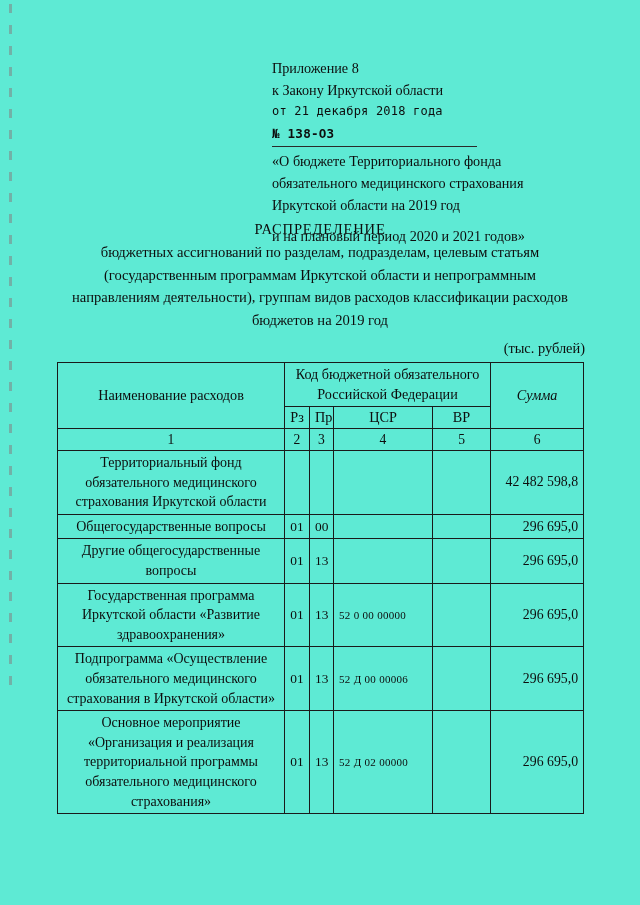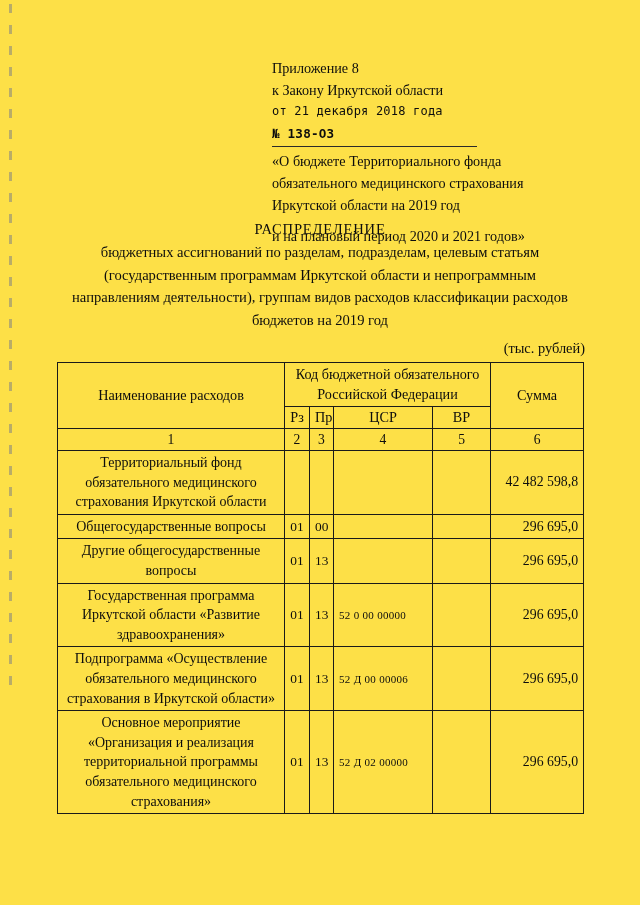--- a/index.html
+++ b/index.html
@@ -15,21 +15,21 @@
     font-family: "Liberation Serif", "DejaVu Serif", serif;
     color: #0d0d0d;
     -webkit-font-smoothing: antialiased;
   }
 
   .page {
     position: absolute;
     inset: 0;
     width: 640px;
     height: 905px;
-    background: #fde047;
+    background: #5eead4;
   }
 
   
   .scan-edge {
     position: absolute;
     left: 9px;
     top: 4px;
     width: 3px;
     height: 690px;
     background: repeating-linear-gradient(
@@ -123,20 +123,21 @@
   }
   th.h-kbk {
     text-align: center;
     font-size: 14.2px;
     line-height: 19.5px;
     padding: 4px 6px;
   }
   th.h-sum {
     text-align: center;
     font-size: 14.2px;
+    font-style: italic;
   }
   th.h-sub {
     text-align: center;
     font-size: 14.2px;
     padding: 1px 2px;
   }
   td.numrow {
     text-align: center;
     font-size: 13.6px;
     padding: 0px 2px;

